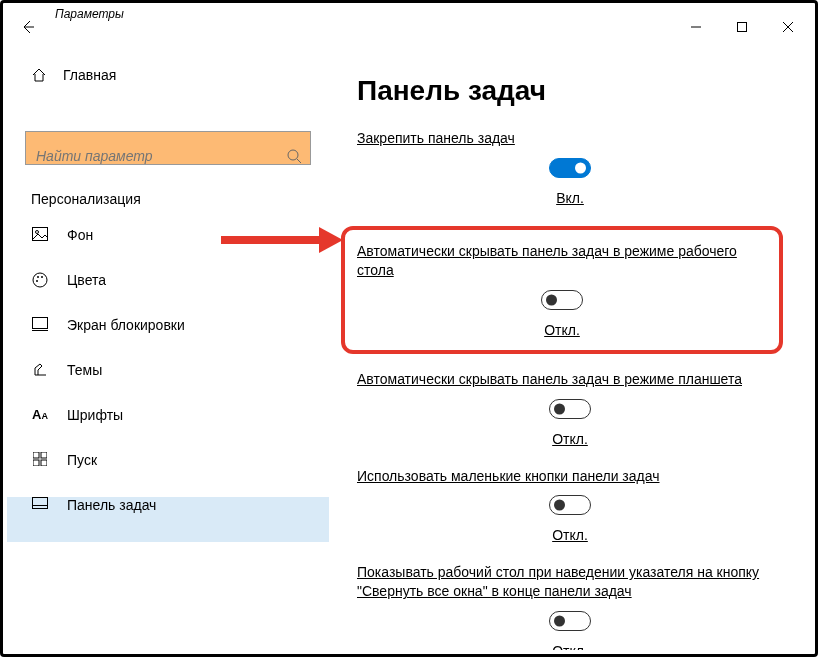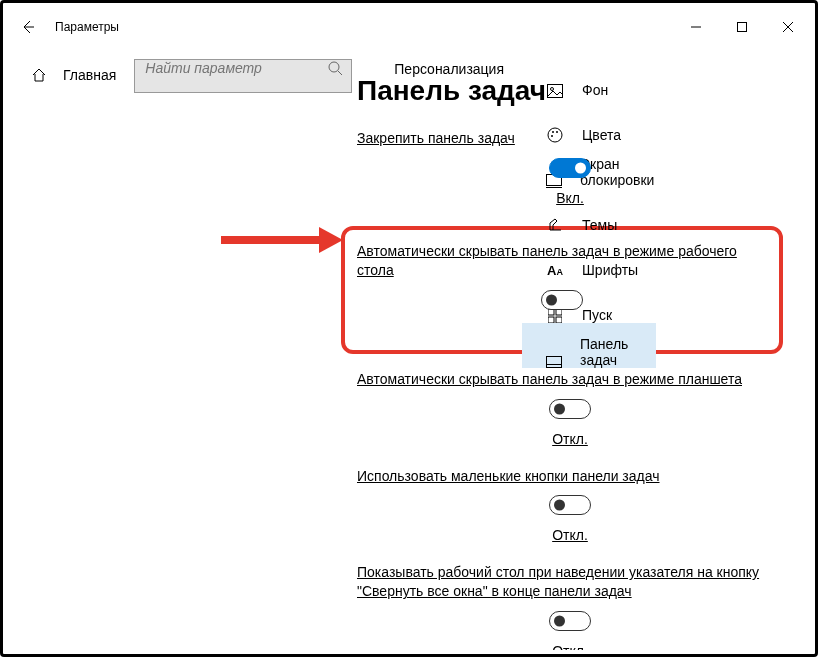--- a/index.html
+++ b/index.html
@@ -7,59 +7,59 @@
   .frame {
     width: 818px; height: 657px;
     border: 3px solid #000; border-radius: 4px;
     position: relative; overflow: hidden; background: #fff;
   }
   .window {
     position: absolute; inset: 4px;
     background: #fff; display: flex; flex-direction: column;
   }
   
-  .titlebar { height: 40px; display: flex; align-items: center; }
+  .titlebar { height: 40px; display: flex; align-items: flex-start; font-style: italic; }
   .titlebar .back {
     width: 42px; height: 40px; display: flex; align-items: center; justify-content: center;
     cursor: default;
   }
   .titlebar .title { font-size: 12px; color: #000; margin-left: 6px; }
   .titlebar .spacer { flex: 1; }
   .winctrl { height: 40px; display: flex; }
   .winctrl div {
     width: 46px; display: flex; align-items: center; justify-content: center;
     font-family: "Segoe MDL2 Assets", sans-serif; font-size: 10px;
   }
   
   .body { flex: 1; display: flex; min-height: 0; }
   
   .sidebar {
     width: 322px; flex: none; padding: 0; position: relative;
-    display: flex; flex-direction: row;
+    display: flex; flex-direction: column;
   }
   .home {
     height: 40px; display: flex; align-items: center; gap: 16px;
     padding-left: 24px; margin-top: 8px; font-size: 14px;
   }
   .search-wrap { padding: 12px 18px 12px 18px; }
   .search {
-    height: 34px; border: 1px solid #999; background: #e5e5e5;
-    display: flex; align-items: flex-start; padding: 0 8px 0 10px;
+    height: 34px; border: 1px solid #999; background: #fdba74;
+    display: flex; align-items: flex-end; padding: 0 8px 0 10px; margin-top: 24px;
   }
   .search input {
     flex: 1; border: none; outline: none; font-size: 14px; font-style: italic; color: #666;
     background: transparent;
   }
   .search .icon { color: #666; }
   .category {
     padding: 14px 18px 14px 24px; font-weight: 400; font-size: 14px;
   }
   .navlist { margin-top: 6px; }
   .navitem {
-    height: 45px; display: flex; align-items: flex-end; gap: 18px;
+    height: 45px; display: flex; align-items: flex-start; gap: 18px;
     padding-left: 24px; font-size: 14px; color: #000; position: relative;
   }
   .navitem.sel { background: #d9eaf7; }
   .navitem .ic { width: 18px; display: flex; justify-content: center; color: #000; }
   
   .content {
     flex: 1; padding: 28px 28px 0 28px; overflow: hidden;
   }
   .content h1 { font-size: 28px; font-weight: 600; margin-bottom: 22px; }
   .setting { margin-bottom: 20px; text-decoration: underline; }

